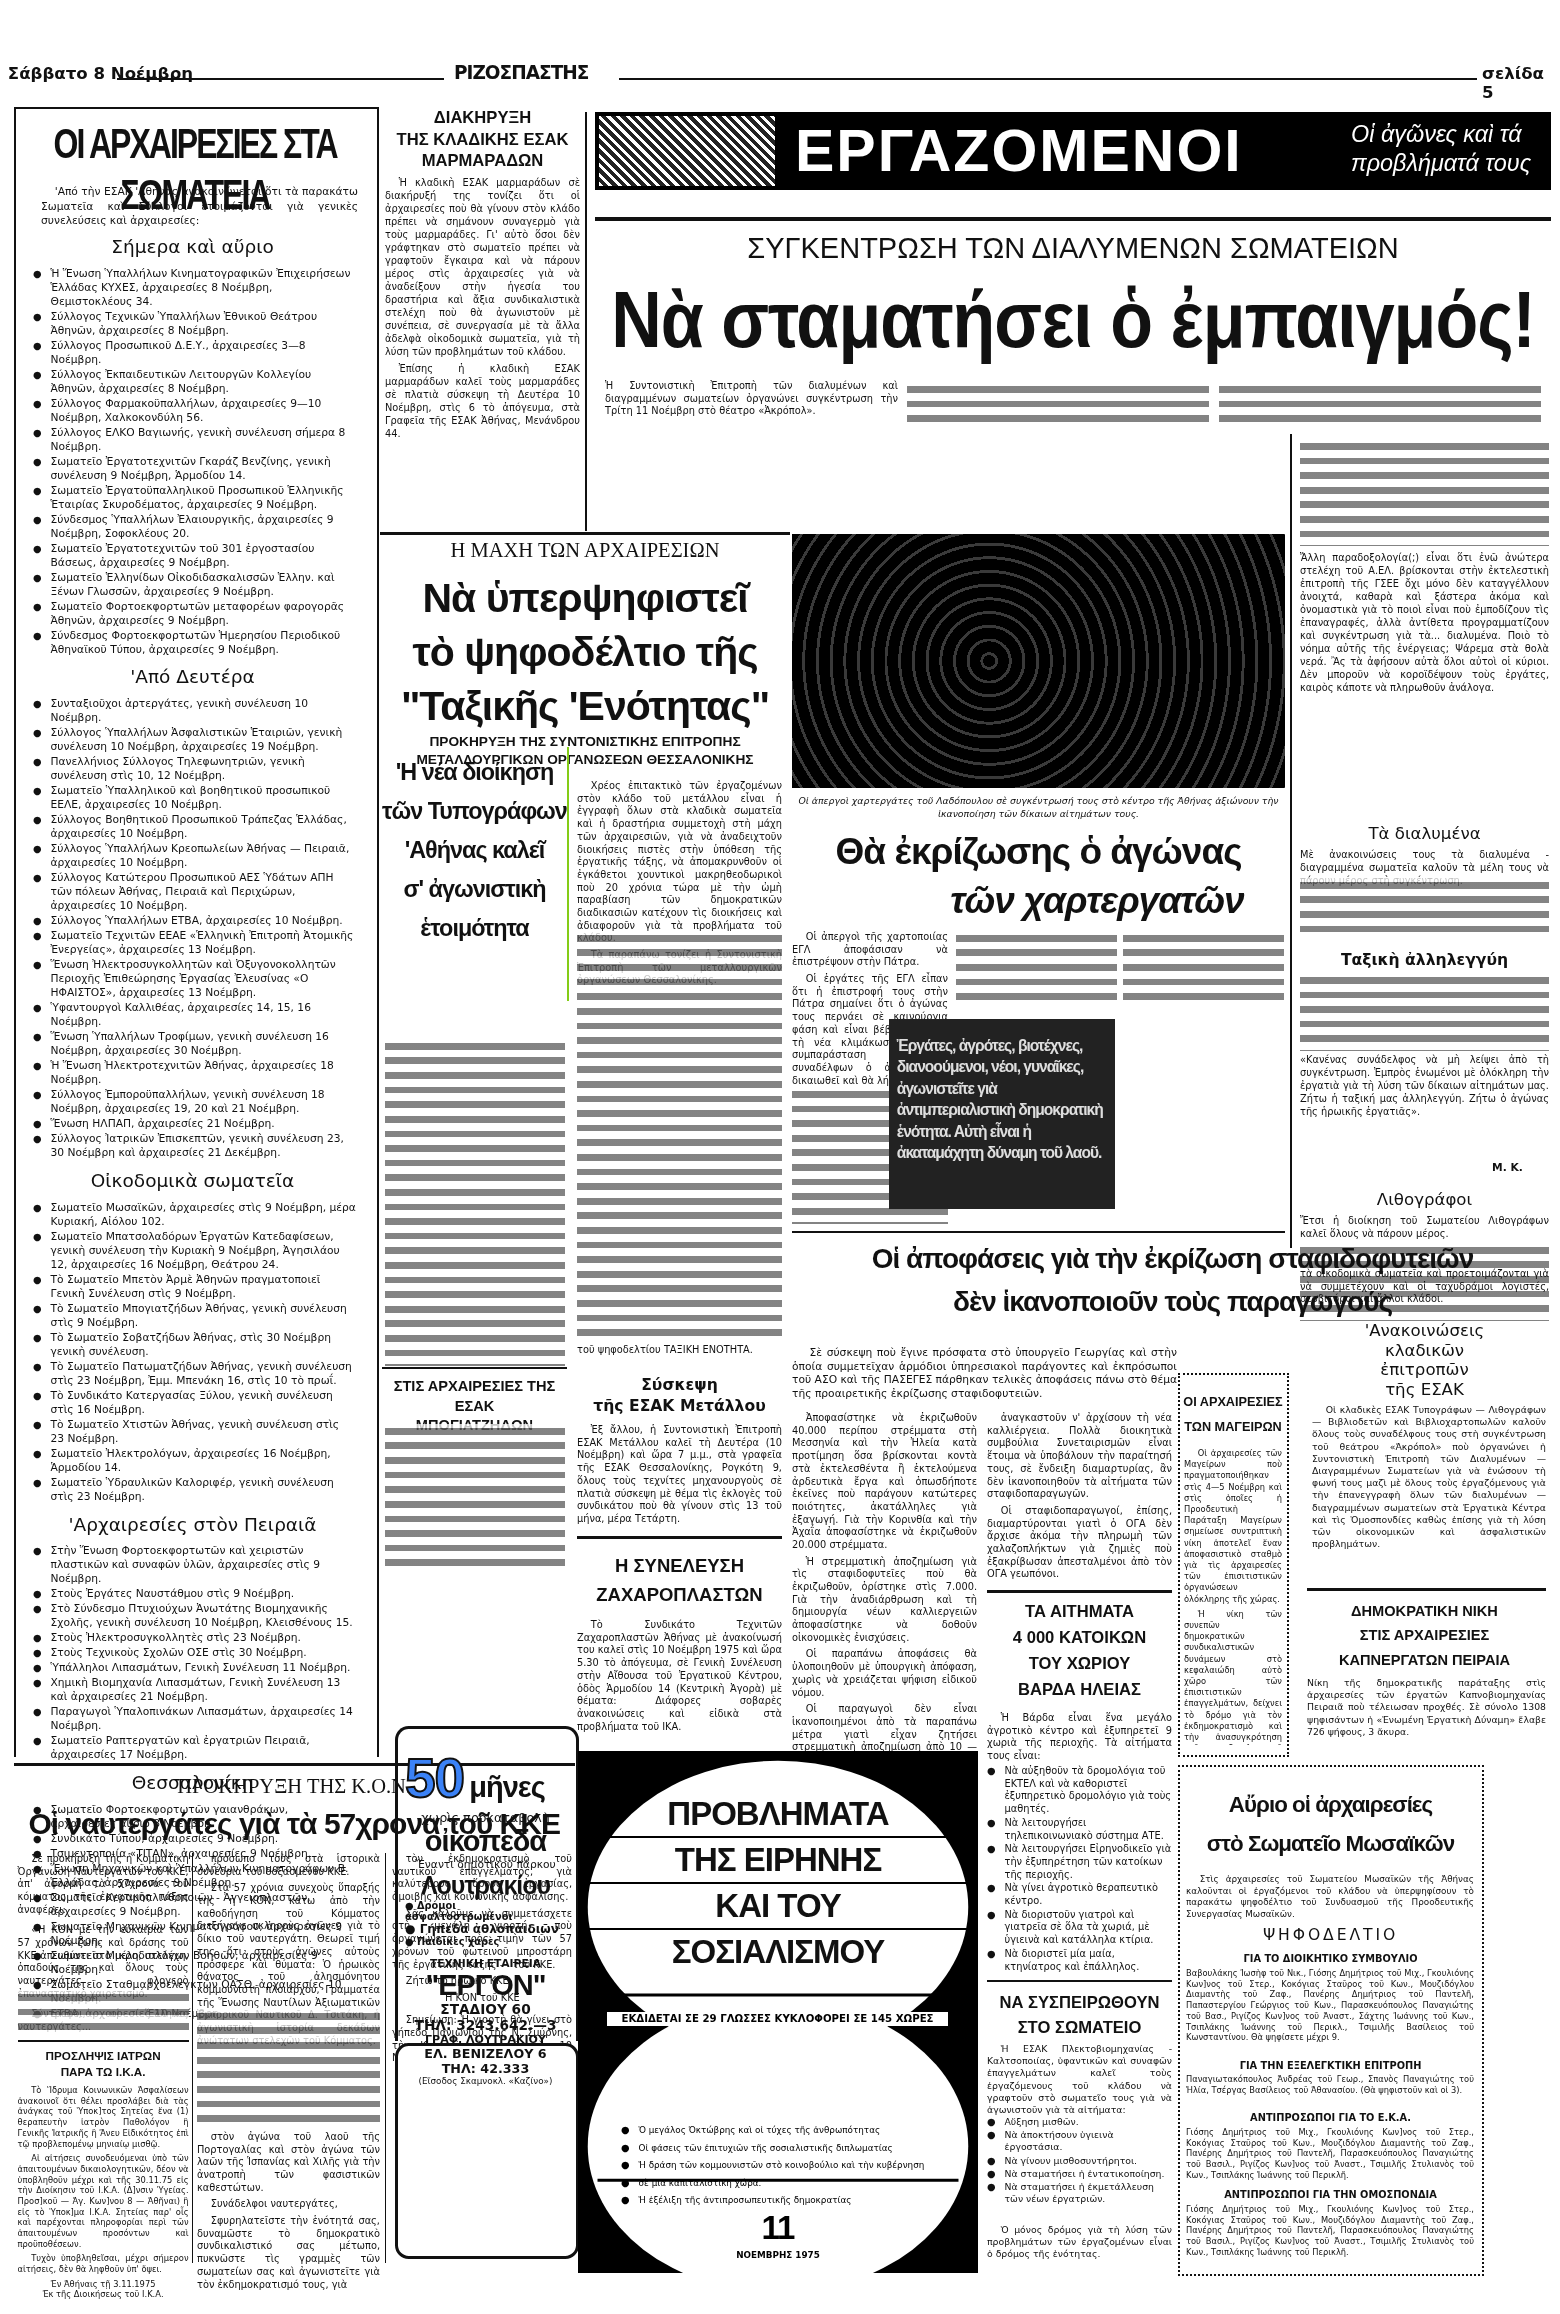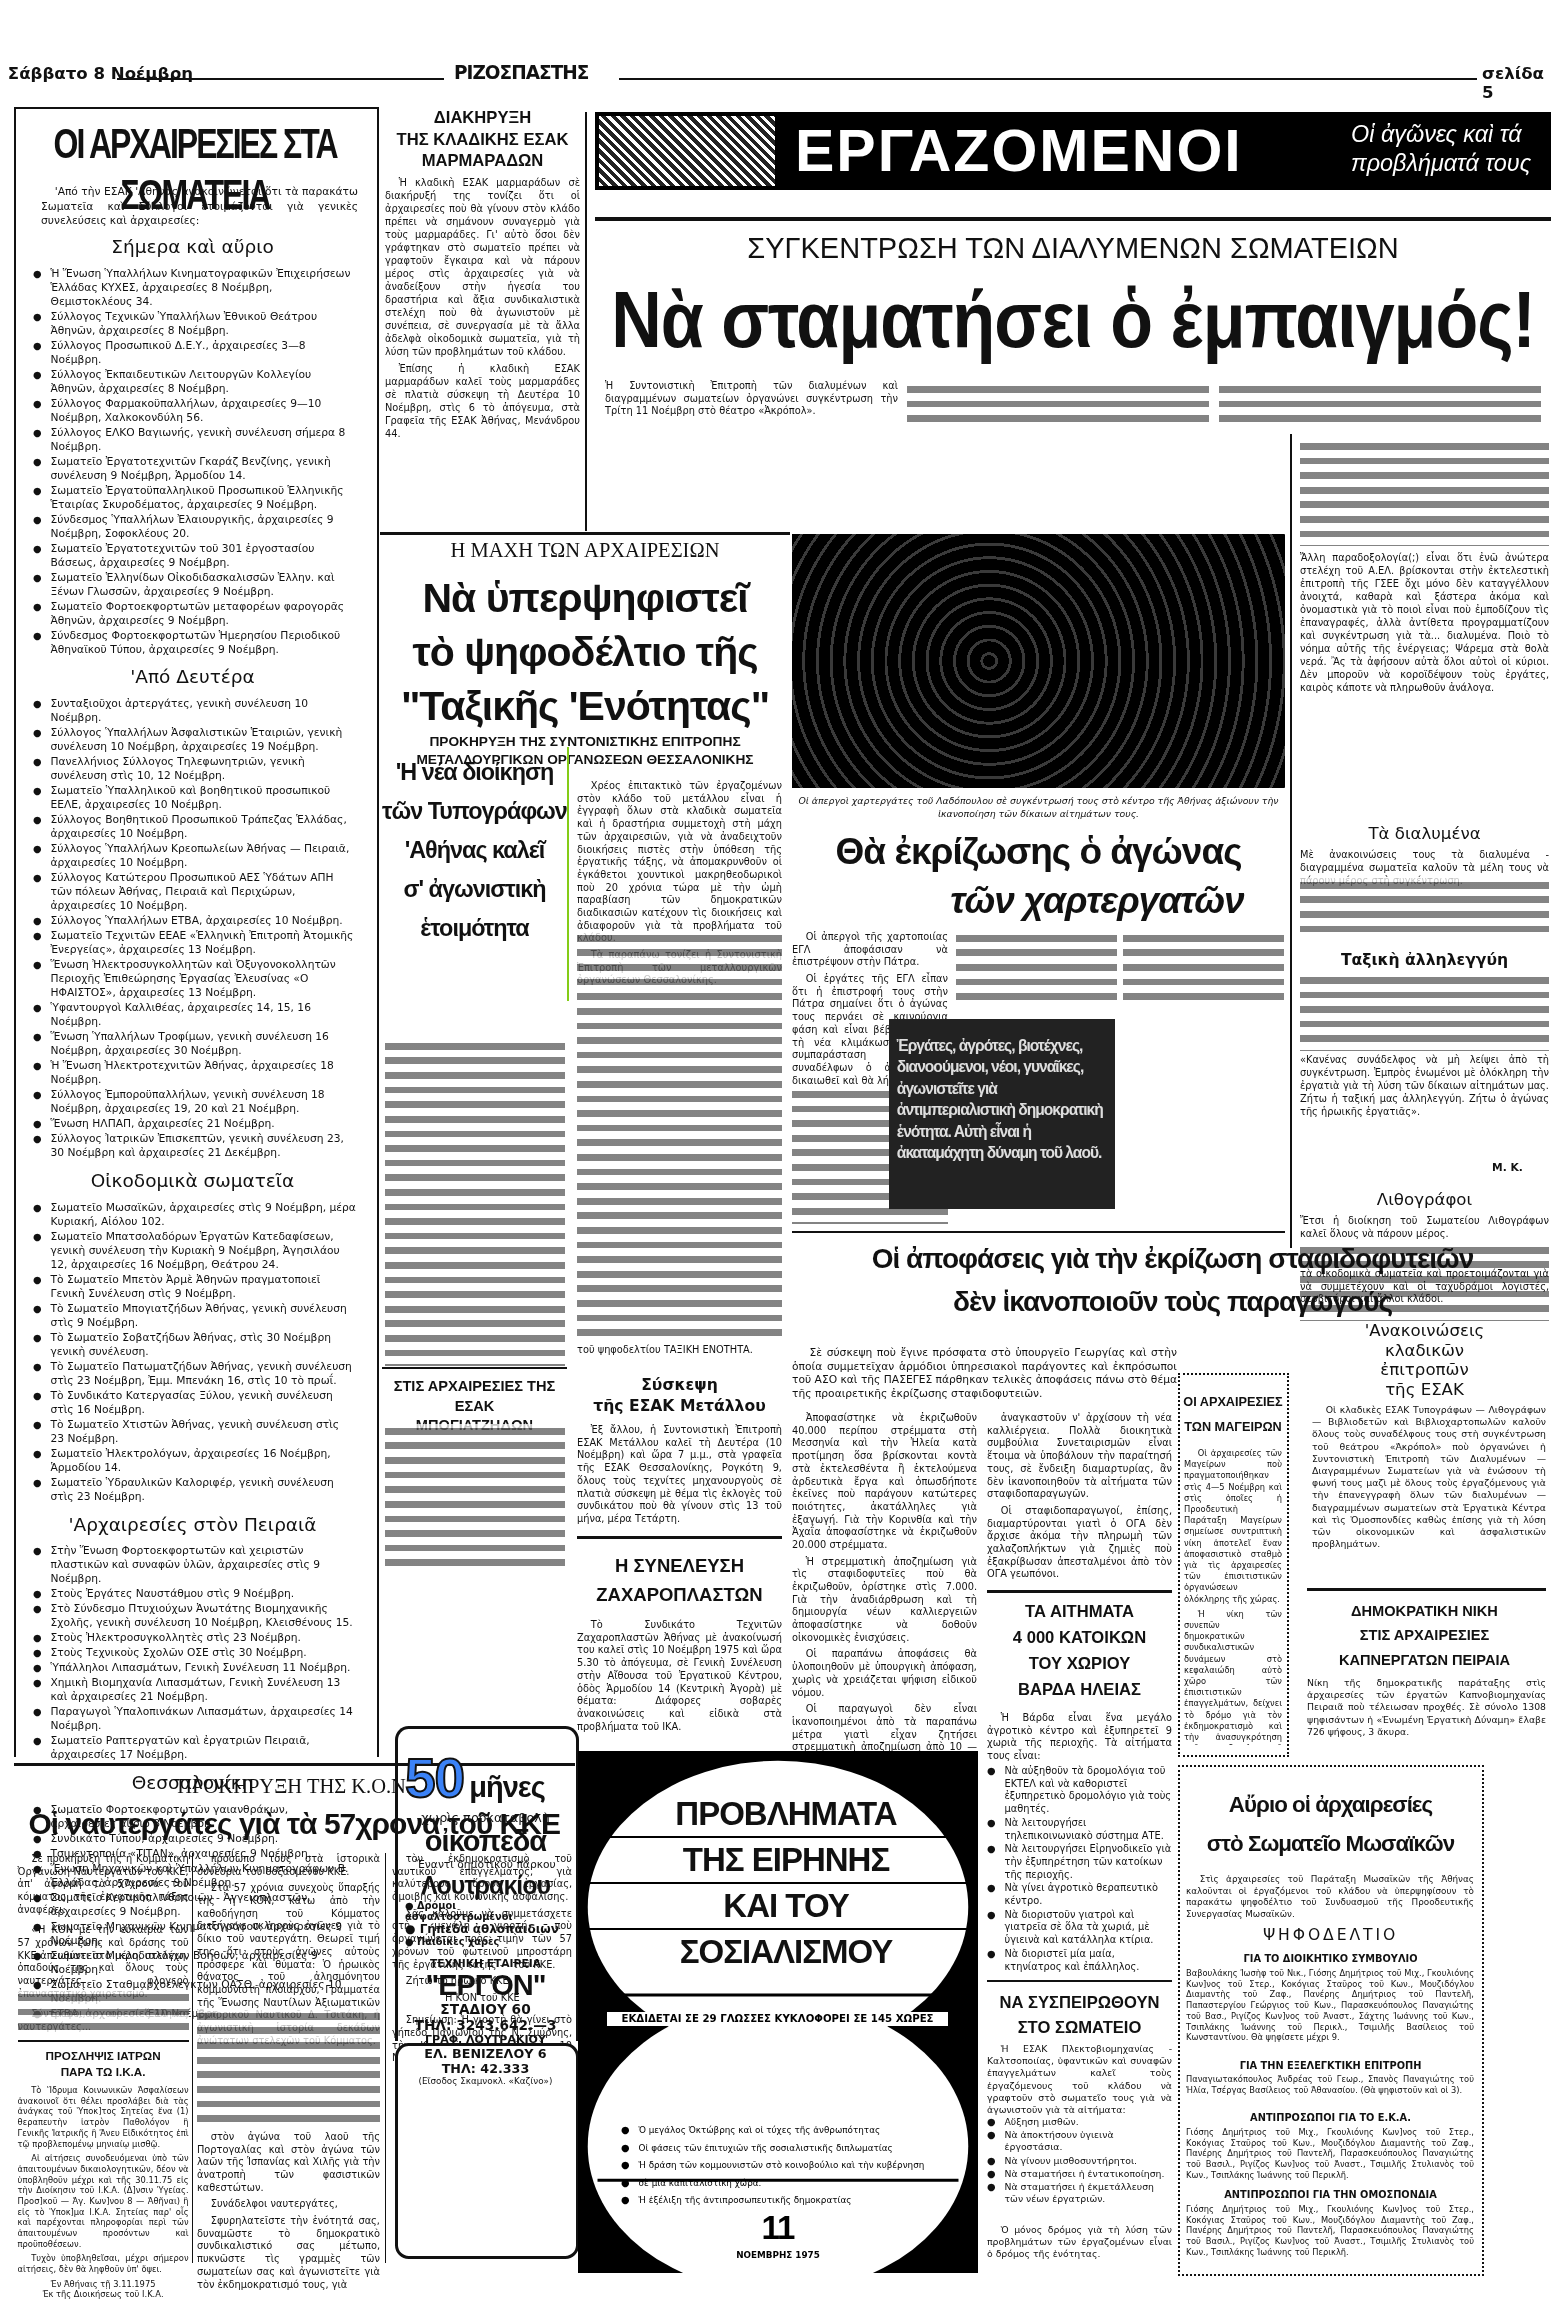--- a/index.html
+++ b/index.html
@@ -291,21 +291,21 @@
   <div>ΣΤΙΣ ΑΡΧΑΙΡΕΣΙΕΣ</div>
   <div>ΚΑΠΝΕΡΓΑΤΩΝ ΠΕΙΡΑΙΑ</div>
 </div>
 <div class="abs body" style="left:1307px;top:1677px;width:239px;font-size:9.3px;line-height:12.2px;">Νίκη τῆς δημοκρατικῆς παράταξης στὶς ἀρχαιρεσίες τῶν ἐργατῶν Καπνοβιομηχανίας Πειραιᾶ ποὺ τέλειωσαν προχθές. Σὲ σύνολο 1308 ψηφισάντων ἡ «Ἑνωμένη Ἐργατικὴ Δύναμη» ἔλαβε 726 ψήφους, 3 ἄκυρα.</div>
 
 <div class="abs dotbox" style="left:1178px;top:1765px;width:302px;height:507px;"></div>
 <div class="abs center big" style="left:1182px;top:1785px;width:297px;font-size:22.4px;line-height:39px;">
   <div>Αὔριο οἱ ἀρχαιρεσίες</div>
   <div>στὸ Σωματεῖο Μωσαϊκῶν</div>
 </div>
-<div class="abs body" style="left:1186px;top:1874px;width:288px;font-size:8.8px;line-height:11.7px;text-indent:13.7px;">Στὶς ἀρχαιρεσίες τοῦ Παράταξη Μωσαϊκῶν τῆς Ἀθήνας καλοῦνται οἱ ἐργαζόμενοι τοῦ κλάδου νὰ ὑπερψηφίσουν τὸ παρακάτω ψηφοδέλτιο τοῦ Συνδυασμοῦ τῆς Προοδευτικῆς Συνεργασίας Μωσαϊκῶν.</div>
+<div class="abs body" style="left:1186px;top:1874px;width:288px;font-size:8.8px;line-height:11.7px;text-indent:13.7px;">Στὶς ἀρχαιρεσίες τοῦ Σωματείου Μωσαϊκῶν τῆς Ἀθήνας καλοῦνται οἱ ἐργαζόμενοι τοῦ κλάδου νὰ ὑπερψηφίσουν τὸ παρακάτω ψηφοδέλτιο τοῦ Συνδυασμοῦ τῆς Προοδευτικῆς Συνεργασίας Μωσαϊκῶν.</div>
 <div class="abs center" style="left:1182px;top:1926px;width:297px;font-family:'DejaVu Sans',sans-serif;font-weight:normal;font-size:15.6px;letter-spacing:2.9px;">ΨΗΦΟΔΕΛΤΙΟ</div>
 <div class="abs center" style="left:1182px;top:1953px;width:297px;font-family:'DejaVu Sans',sans-serif;font-weight:bold;font-size:9.8px;">ΓΙΑ ΤΟ ΔΙΟΙΚΗΤΙΚΟ ΣΥΜΒΟΥΛΙΟ</div>
 <div class="abs body" style="left:1186px;top:1968px;width:288px;font-size:8.3px;line-height:10.7px;">Βαβουλάκης Ἰωσὴφ τοῦ Νικ., Γιόσης Δημήτριος τοῦ Μιχ., Γκουλιόνης Κων]νος τοῦ Στερ., Κοκόγιας Σταῦρος τοῦ Κων., Μουζιδόγλου Διαμαντὴς τοῦ Ζαφ., Πανέρης Δημήτριος τοῦ Παντελῆ, Παπαστεργίου Γεώργιος τοῦ Κων., Παρασκευόπουλος Παναγιώτης τοῦ Βασ., Ριγίζος Κων]νος τοῦ Ἀναστ., Σάχτης Ἰωάννης τοῦ Κων., Τσιπλάκης Ἰωάννης τοῦ Περικλ., Τσιμιλῆς Βασίλειος τοῦ Κωνσταντίνου. Θὰ ψηφίσετε μέχρι 9.</div>
 <div class="abs center" style="left:1182px;top:2060px;width:297px;font-family:'DejaVu Sans',sans-serif;font-weight:bold;font-size:9.8px;">ΓΙΑ ΤΗΝ ΕΞΕΛΕΓΚΤΙΚΗ ΕΠΙΤΡΟΠΗ</div>
 <div class="abs body" style="left:1186px;top:2074px;width:288px;font-size:8.3px;line-height:10.7px;">Παναγιωτακόπουλος Ἀνδρέας τοῦ Γεωρ., Σπανὸς Παναγιώτης τοῦ Ἠλία, Τσέργας Βασίλειος τοῦ Ἀθανασίου. (Θὰ ψηφιστοῦν καὶ οἱ 3).</div>
 <div class="abs center" style="left:1182px;top:2112px;width:297px;font-family:'DejaVu Sans',sans-serif;font-weight:bold;font-size:9.8px;">ΑΝΤΙΠΡΟΣΩΠΟΙ ΓΙΑ ΤΟ Ε.Κ.Α.</div>
 <div class="abs body" style="left:1186px;top:2127px;width:288px;font-size:8.3px;line-height:10.7px;">Γιόσης Δημήτριος τοῦ Μιχ., Γκουλιόνης Κων]νος τοῦ Στερ., Κοκόγιας Σταῦρος τοῦ Κων., Μουζιδόγλου Διαμαντὴς τοῦ Ζαφ., Πανέρης Δημήτριος τοῦ Παντελῆ, Παρασκευόπουλος Παναγιώτης τοῦ Βασιλ., Ριγίζος Κων]νος τοῦ Ἀναστ., Τσιμιλῆς Στυλιανὸς τοῦ Κων., Τσιπλάκης Ἰωάννης τοῦ Περικλῆ.</div>
 <div class="abs center" style="left:1182px;top:2189px;width:297px;font-family:'DejaVu Sans',sans-serif;font-weight:bold;font-size:9.8px;">ΑΝΤΙΠΡΟΣΩΠΟΙ ΓΙΑ ΤΗΝ ΟΜΟΣΠΟΝΔΙΑ</div>
 <div class="abs body" style="left:1186px;top:2204px;width:288px;font-size:8.3px;line-height:10.7px;">Γιόσης Δημήτριος τοῦ Μιχ., Γκουλιόνης Κων]νος τοῦ Στερ., Κοκόγιας Σταῦρος τοῦ Κων., Μουζιδόγλου Διαμαντὴς τοῦ Ζαφ., Πανέρης Δημήτριος τοῦ Παντελῆ, Παρασκευόπουλος Παναγιώτης τοῦ Βασιλ., Ριγίζος Κων]νος τοῦ Ἀναστ., Τσιμιλῆς Στυλιανὸς τοῦ Κων., Τσιπλάκης Ἰωάννης τοῦ Περικλῆ.</div>
 
@@ -378,21 +378,21 @@
 
 <div class="abs" style="left:578px;top:1751px;width:400px;height:522px;background:#000;overflow:hidden;">
   <svg width="400" height="522" style="position:absolute;left:0;top:0;" viewBox="0 0 410 535">
     <ellipse cx="205" cy="160" rx="195" ry="150" fill="#fff"></ellipse>
     <ellipse cx="205" cy="405" rx="195" ry="150" fill="#fff"></ellipse>
     <g stroke="#000" stroke-width="3" fill="none">
       <line x1="20" y1="250" x2="390" y2="250"></line>
       <line x1="20" y1="440" x2="390" y2="440"></line>
     </g>
   </svg>
-  <div class="abs center big" style="left:8px;top:41px;width:400px;font-size:33px;line-height:44px;">
+  <div class="abs center big" style="left:0;top:41px;width:400px;font-size:33px;line-height:44px;">
     <div style="border-bottom:2px solid #000;">ΠΡΟΒΛΗΜΑΤΑ</div>
     <div style="border-bottom:2px solid #000;">ΤΗΣ ΕΙΡΗΝΗΣ</div>
     <div style="border-bottom:2px solid #000;">ΚΑΙ ΤΟΥ</div>
     <div>ΣΟΣΙΑΛΙΣΜΟΥ</div>
   </div>
   <div class="abs center" style="left:29px;top:261px;width:341px;background:#fff;color:#000;font-family:'DejaVu Sans',sans-serif;font-weight:bold;font-size:10.2px;line-height:13.7px;">ΕΚΔΙΔΕΤΑΙ ΣΕ 29 ΓΛΩΣΣΕΣ ΚΥΚΛΟΦΟΡΕΙ ΣΕ 145 ΧΩΡΕΣ</div>
   <ul class="abs list" id="peace-list" style="left:39px;top:371px;width:322px;font-size:8.8px;line-height:16.6px;color:#000;">
       <li>Ὁ μεγάλος Ὀκτώβρης καὶ οἱ τύχες τῆς ἀνθρωπότητας</li>
       <li>Οἱ φάσεις τῶν ἐπιτυχιῶν τῆς σοσιαλιστικῆς διπλωματίας</li>
       <li>Ἡ δράση τῶν κομμουνιστῶν στὸ κοινοβούλιο καὶ τὴν κυβέρνηση</li>

